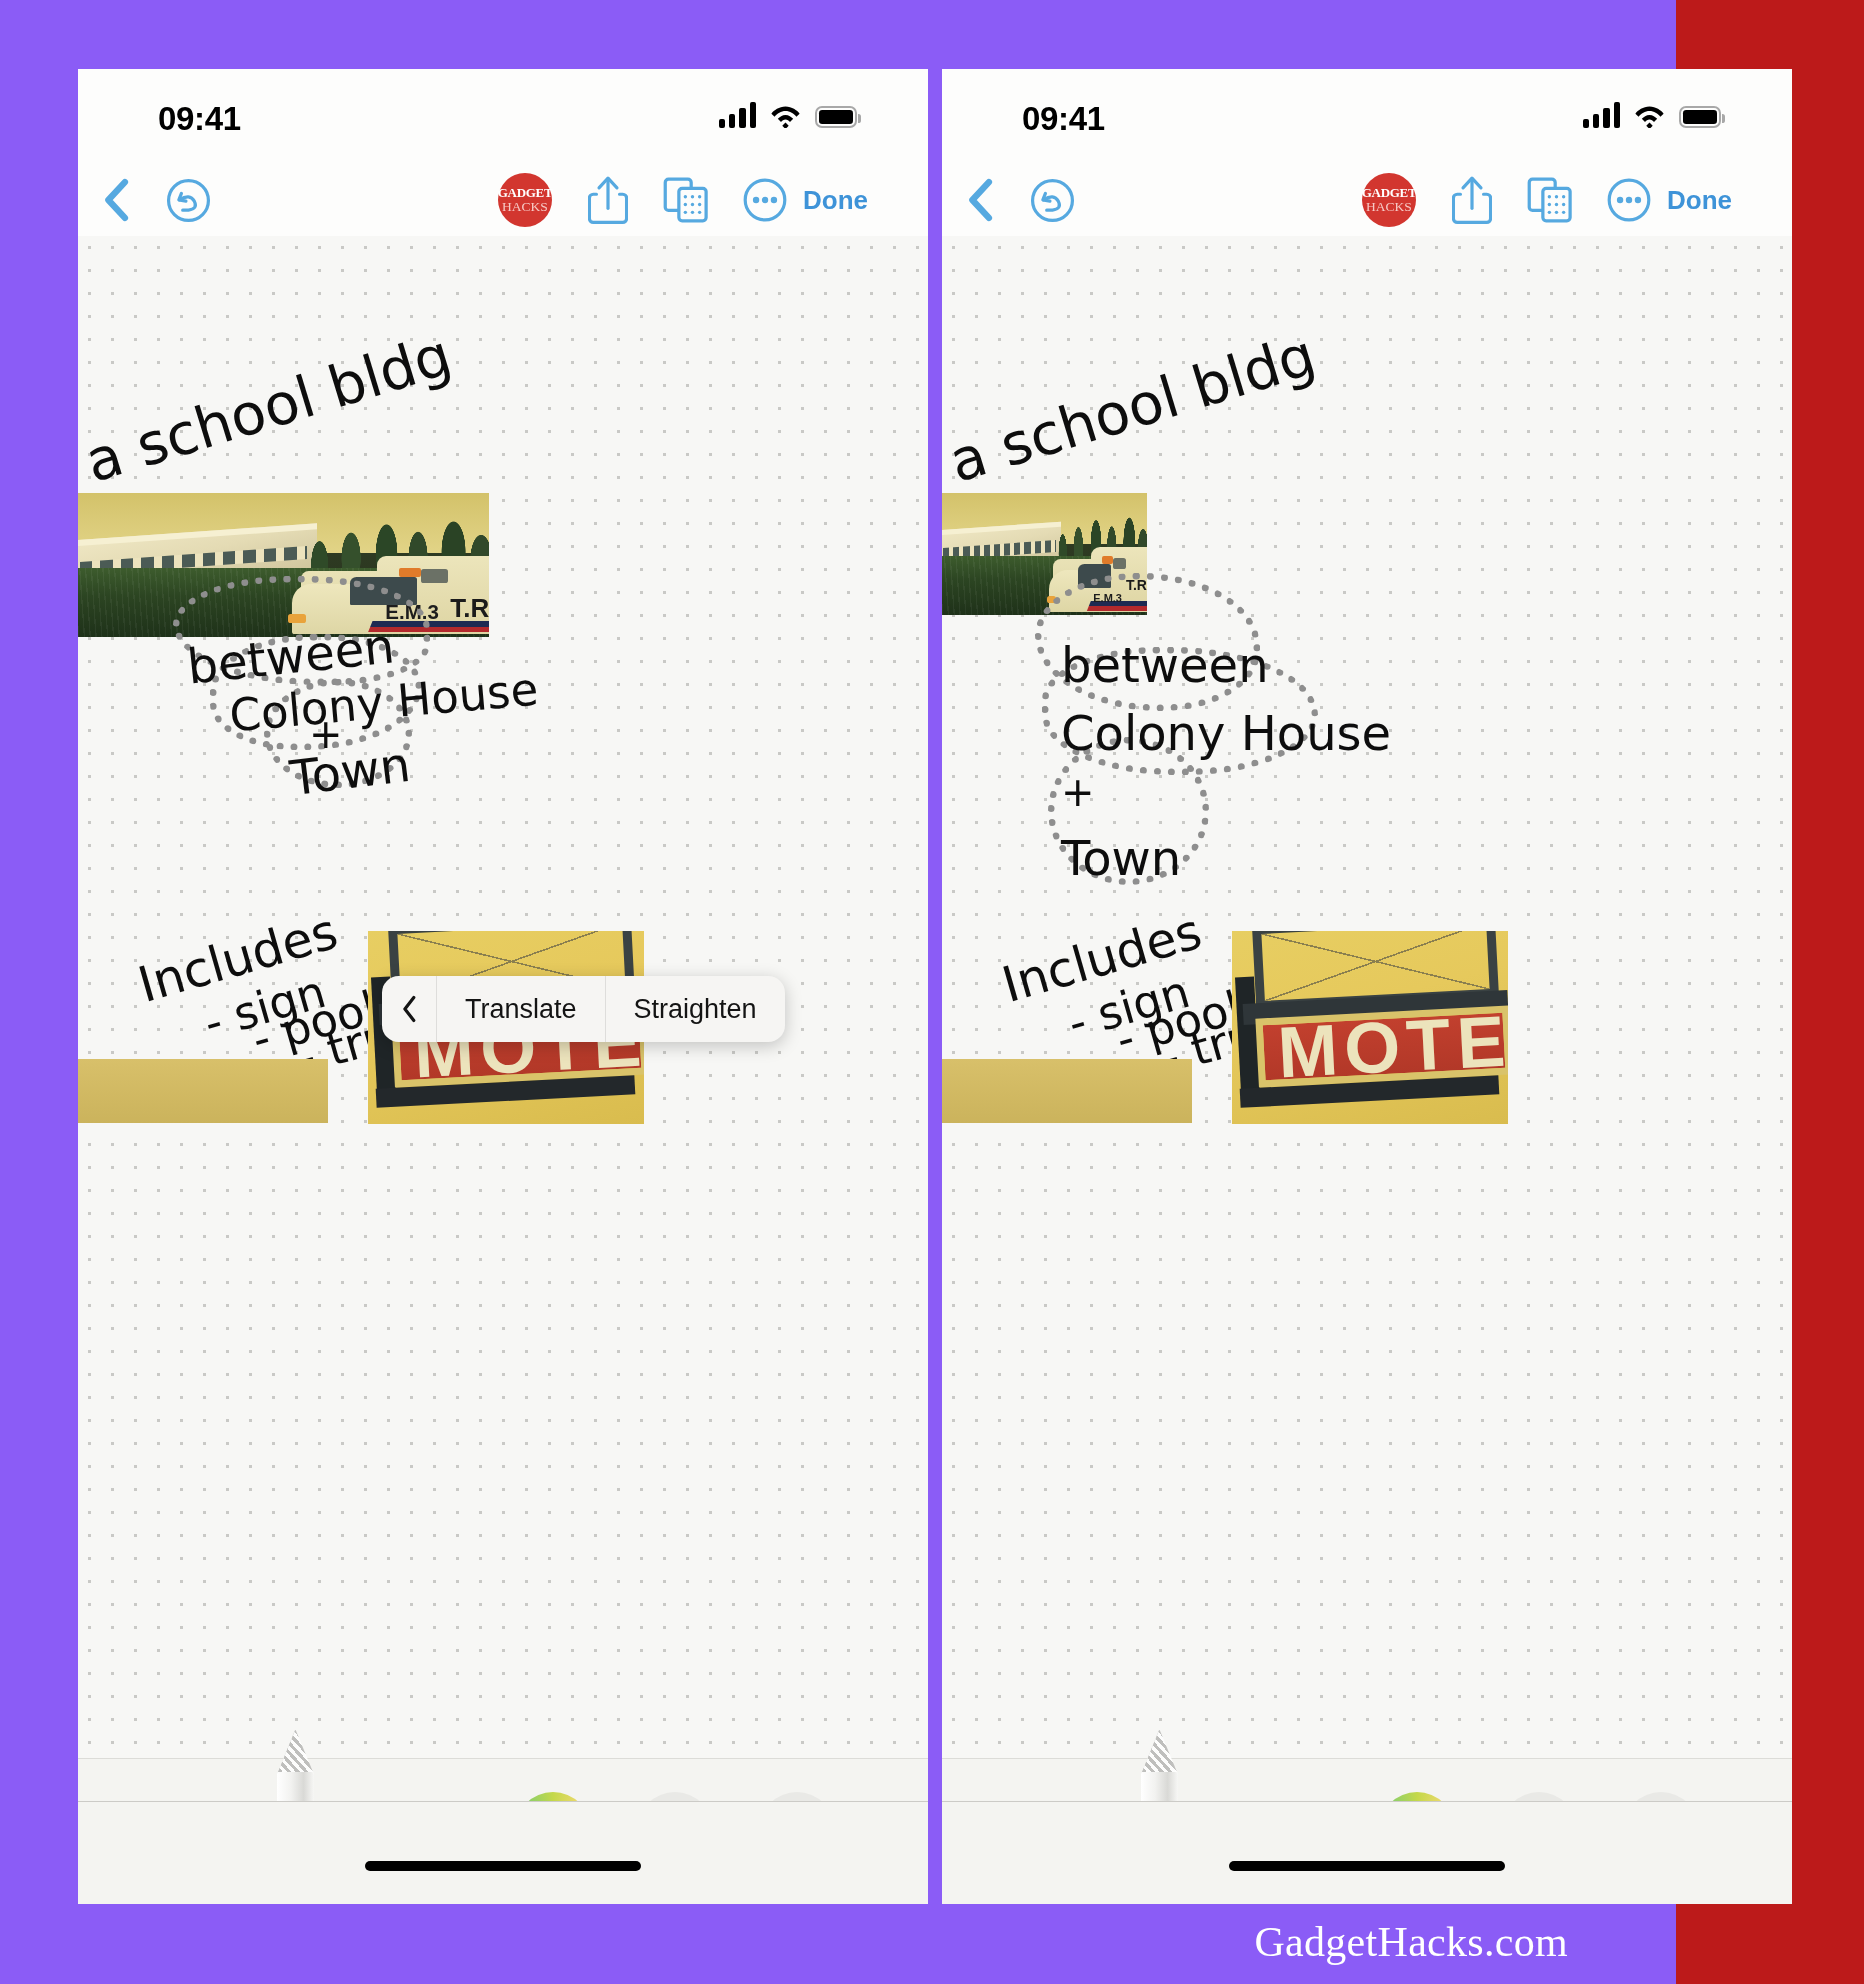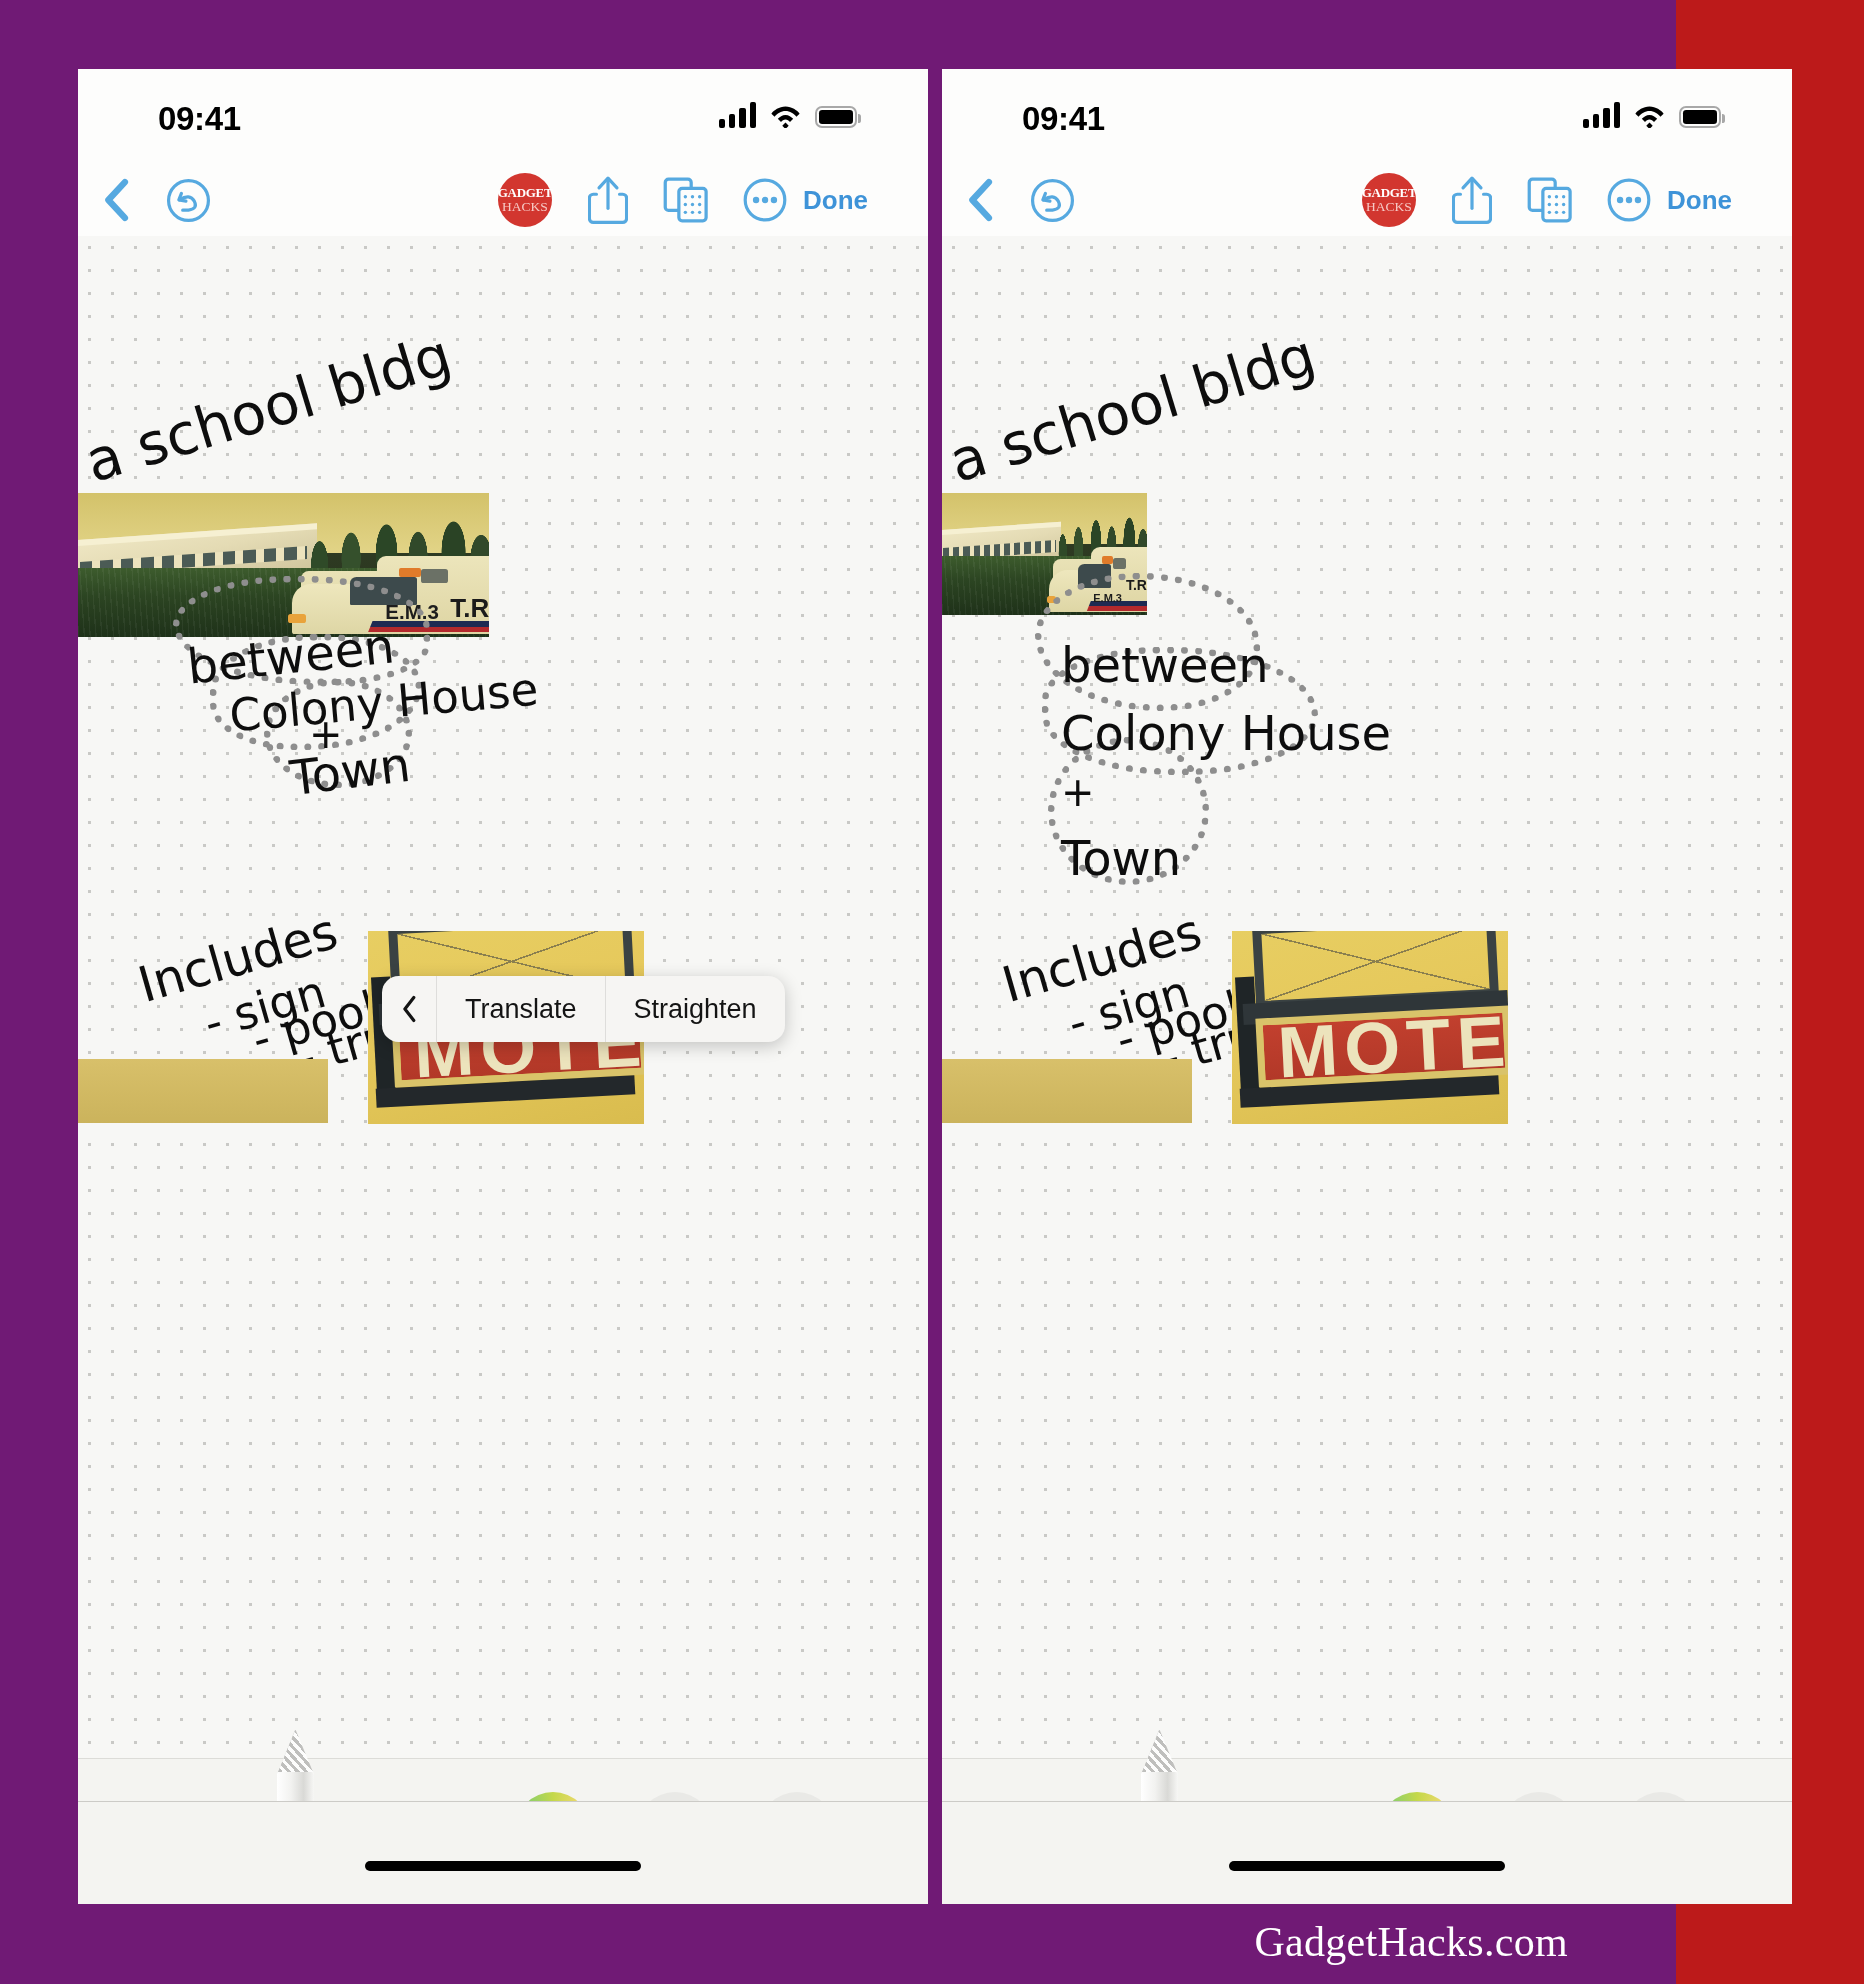--- a/index.html
+++ b/index.html
@@ -5,21 +5,21 @@
   * { box-sizing: border-box; margin: 0; padding: 0; }
   html, body {
     width: 1864px; height: 1985px;
     background: #bc1a1a;
     font-family: "Liberation Sans", sans-serif;
     overflow: hidden;
   }
   .stage {
     position: relative;
     width: 1676px; height: 1985px;
-    background: #701a75;
+    background: #8b5cf6;
   }
 
   
   .phone {
     position: absolute;
     top: 69px;
     width: 850px;
     height: 1835px;
     background: #f4f4f1;
     overflow: hidden;

